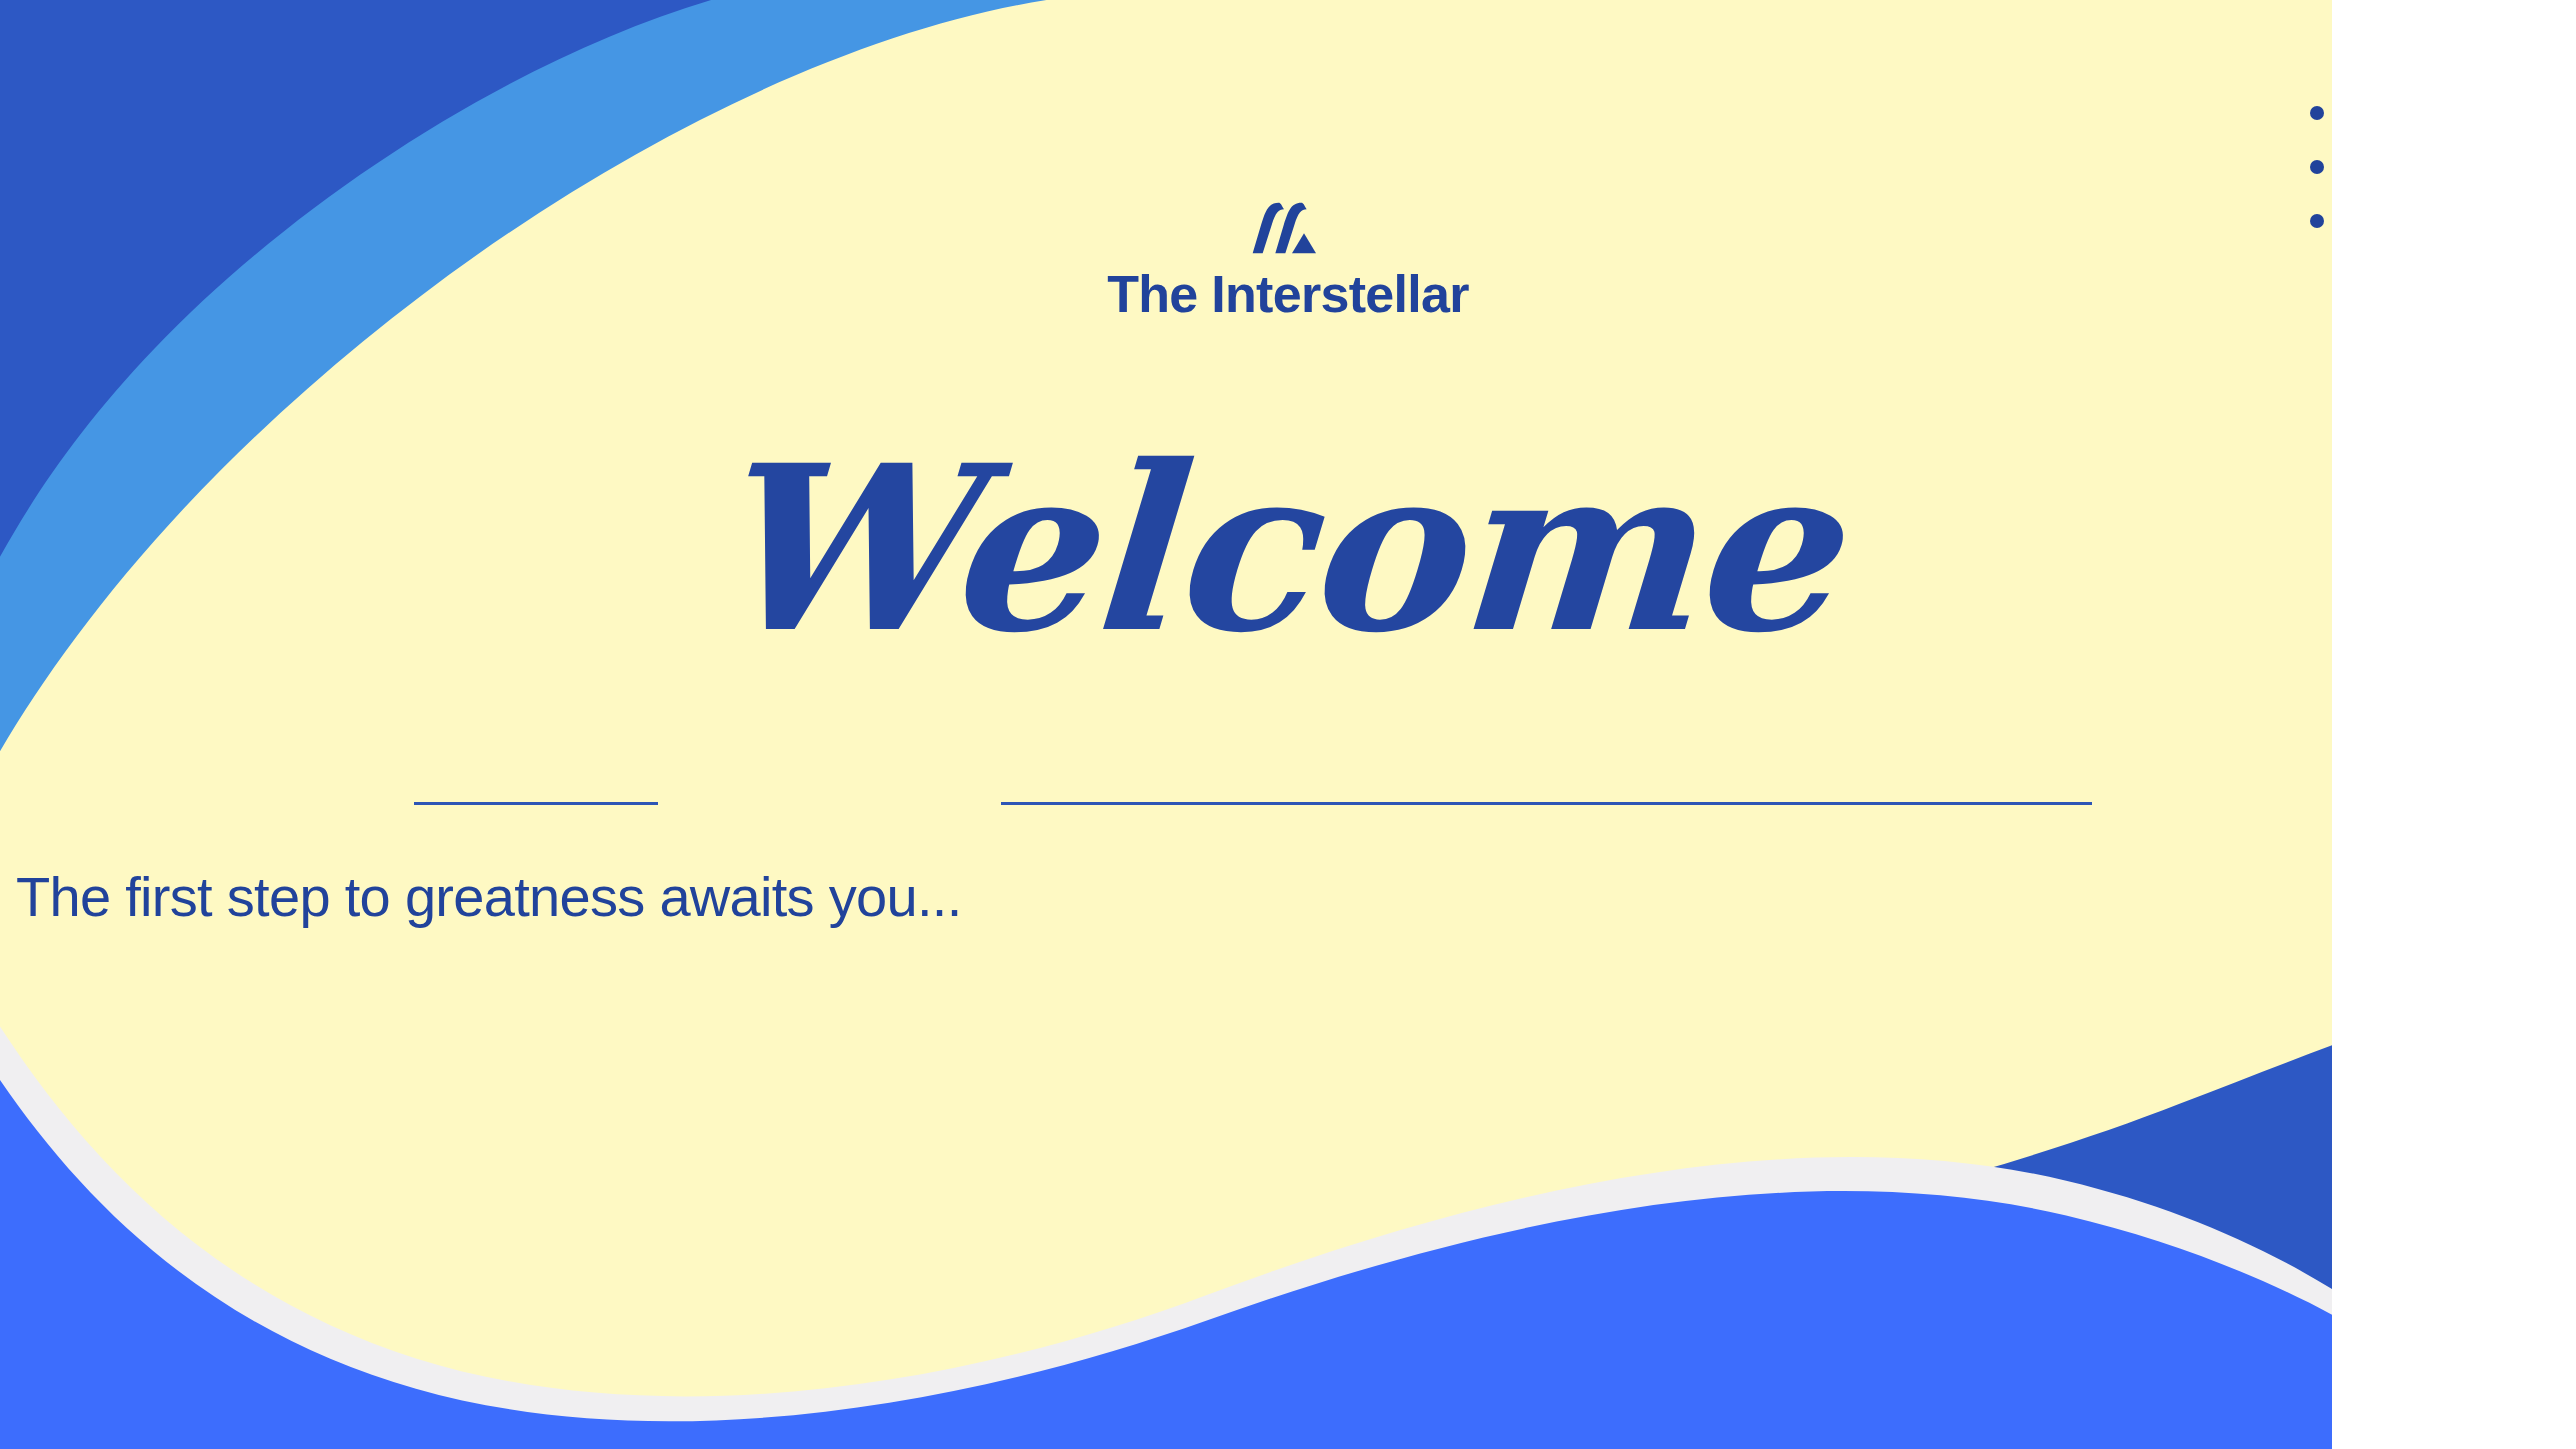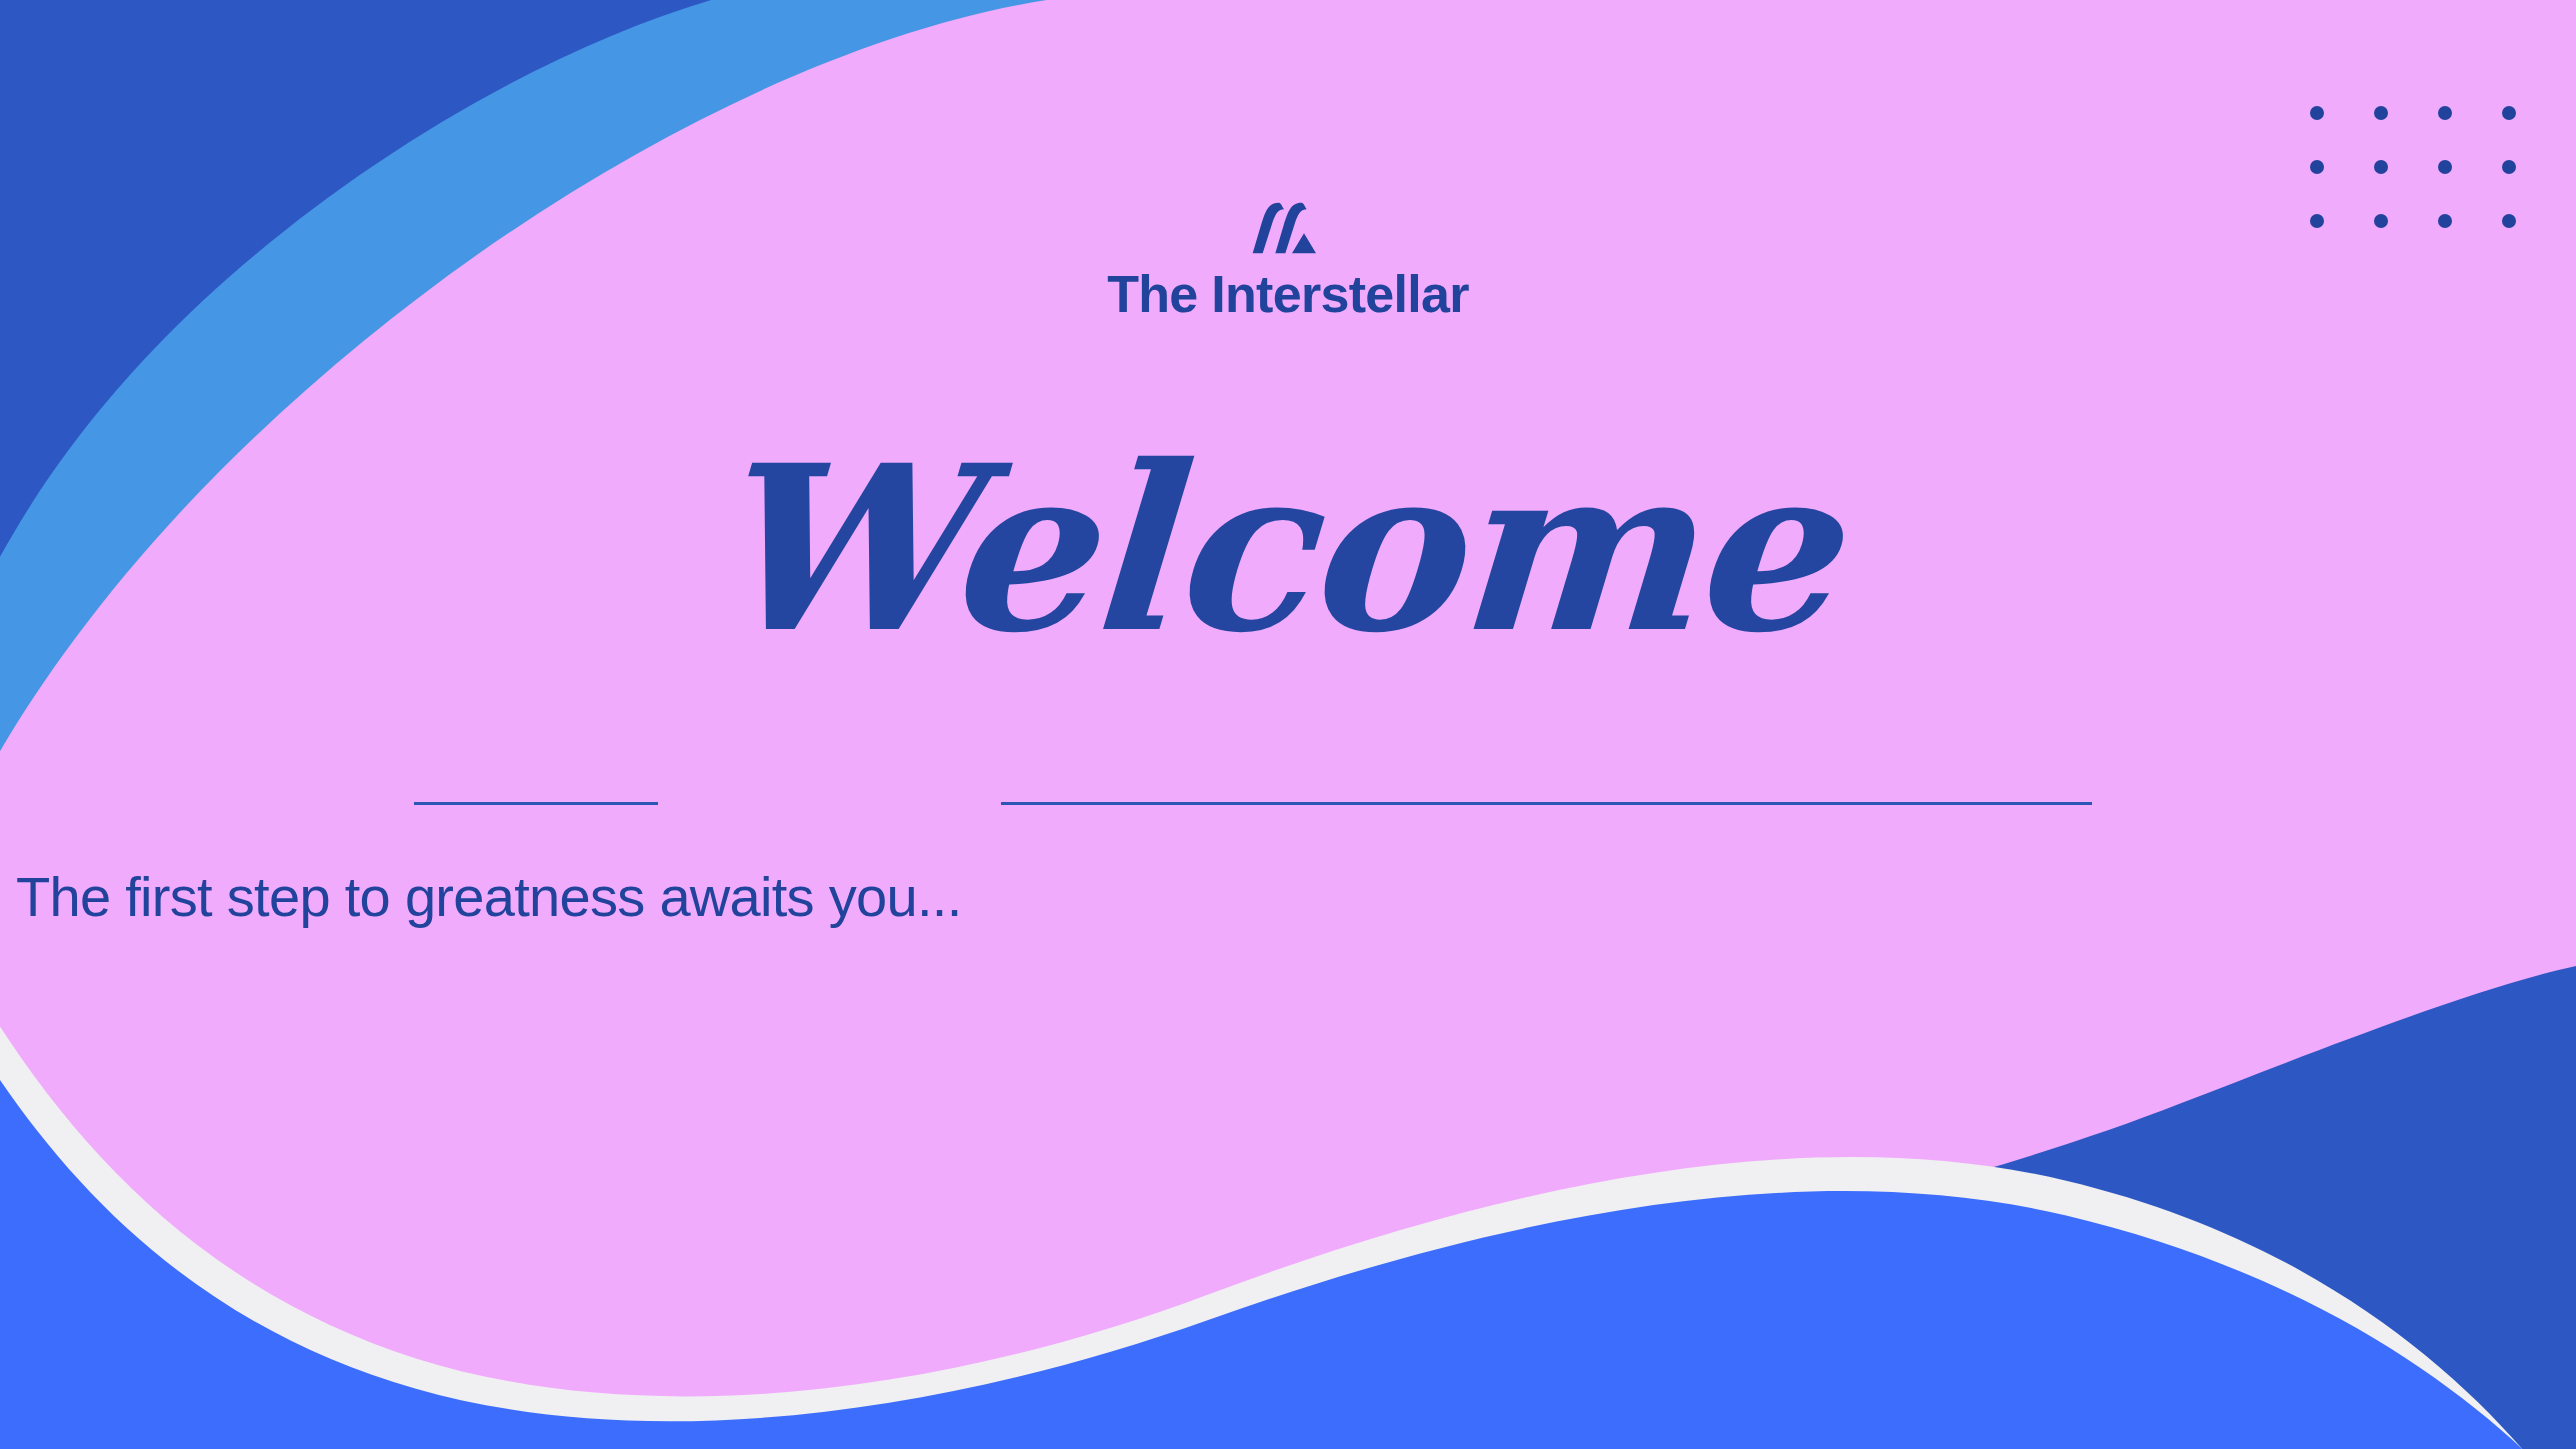--- a/index.html
+++ b/index.html
@@ -7,23 +7,23 @@
   html, body {
     width: 2576px;
     height: 1449px;
     overflow: hidden;
     background: #ffffff;
     font-family: "Liberation Sans", sans-serif;
   }
 
   #slide {
     position: relative;
-    width: 2576px;
-    height: 1449px;
-    background: #f0abfc;
+    width: 2332px;
+    height: 1449px;
+    background: #fef9c3;
     overflow: hidden;
   }
 
   
   .bg-layer {
     position: absolute;
     inset: 0;
     width: 2576px;
     height: 1449px;
     pointer-events: none;

